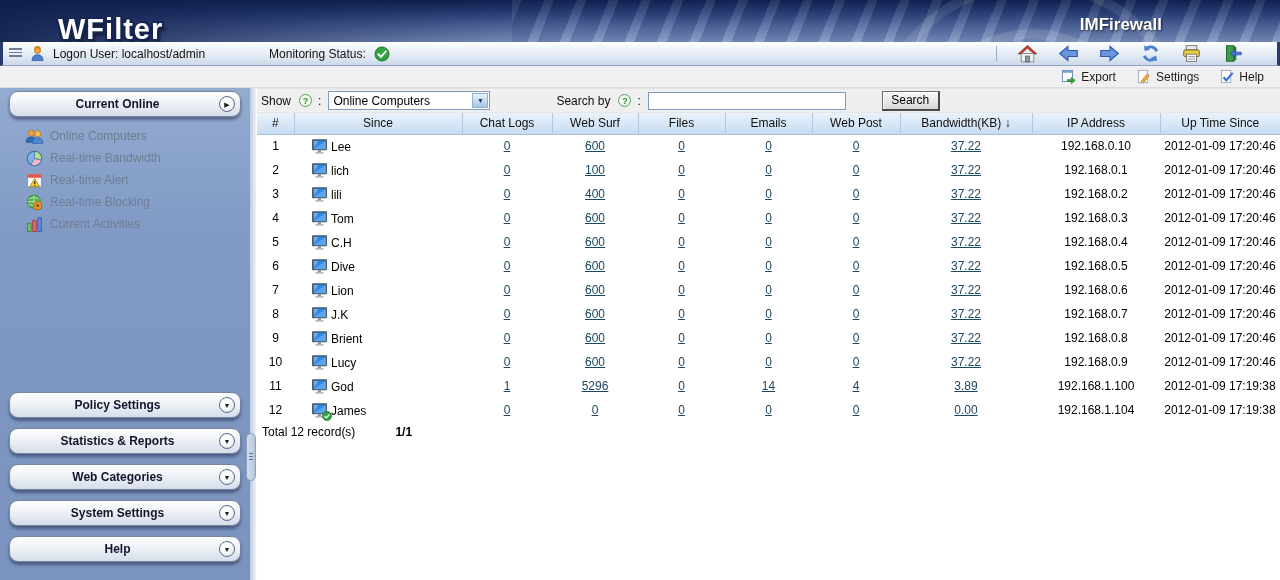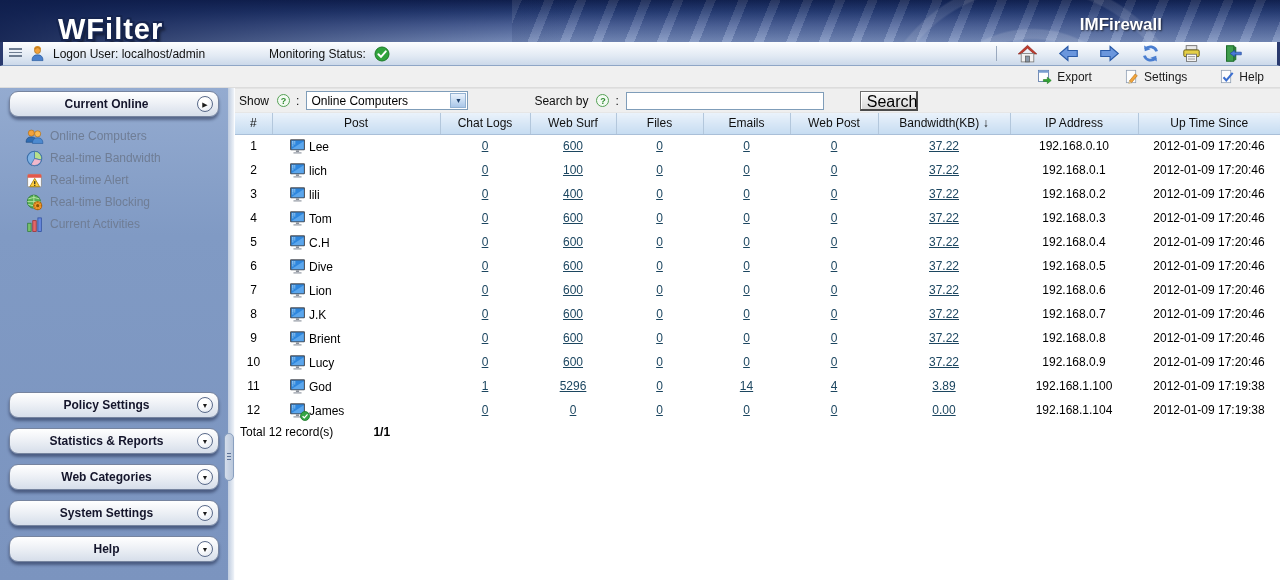--- a/index.html
+++ b/index.html
@@ -36,29 +36,29 @@
   .tb-label { margin-left:7px; color:#101010; }
   .mon-label { margin-left:64px; color:#101010; }
   .status-ico { width:16px; height:16px; margin-left:8px; }
   .tb-right { margin-left:auto; display:flex; align-items:center; gap:20px; padding-right:24px; }
   .vsep { width:1px; height:15px; background:#9aa9bf; }
   .nav-ico-btn { width:21px; height:19px; cursor:pointer; }
   .nav-ico-btn svg { width:21px; height:19px; display:block; }
 
   
   .toolbar2 { height:22px; background:#f0f0f0; border-bottom:1px solid #dcdcdc;
-    display:flex; align-items:center; justify-content:flex-end; gap:32px; padding-right:16px; }
+    display:flex; align-items:center; justify-content:flex-end; gap:20px; padding-right:16px; }
   .tb2-btn { display:flex; align-items:center; gap:5px; cursor:pointer; color:#1a1a1a; }
   .tb2-btn svg { width:15px; height:15px; display:block; }
 
   
   .body { flex:1; display:flex; min-height:0; }
 
   
-  .sidebar { width:228px; padding:3px 9px 8px 9px; display:flex; flex-direction:column;
+  .sidebar { width:250px; padding:3px 9px 8px 9px; display:flex; flex-direction:column;
     background:linear-gradient(180deg,#94abd0 0%, #809ac4 30%, #7b94bf 100%); }
   .side-btn { flex:none; height:26px; margin-bottom:10px; padding:0 5px 0 6px;
     display:flex; align-items:center; cursor:pointer;
     background:linear-gradient(180deg,#ffffff 0%, #eef1f6 45%, #d6deea 100%);
     border:1px solid #76849f; border-radius:9px; box-shadow:0 3px 3px rgba(15,25,55,.45); }
   .side-btn-label { flex:1; text-align:center; font-weight:bold; font-size:12px; color:#14152b; }
   .chev-circle { width:16px; height:16px; flex:none; border-radius:50%;
     background:radial-gradient(circle at 35% 30%, #ffffff 30%, #dde3ed);
     border:1px solid #5a6a8a; display:flex; align-items:center; justify-content:center;
     font-size:7px; line-height:1; color:#1c1c1c; cursor:pointer; }
@@ -94,21 +94,21 @@
   .sel-arrow { position:absolute; right:1px; top:1px; bottom:1px; width:16px;
     background:linear-gradient(180deg,#eaf2fc 0%, #c2d8f0 60%, #a9c6e8 100%);
     border:1px solid #93b2d2; display:flex; align-items:center; justify-content:center;
     font-size:7px; color:#1d3f6b; }
   .sb-label { margin-left:66px; }
   .search-input { width:198px; height:18px; margin-left:7px; border:1px solid #7f9db9;
     font-family:"Liberation Sans", sans-serif; font-size:12px; padding:0 3px; }
   .search-btn { width:58px; height:20px; margin-left:36px; cursor:pointer;
     background:linear-gradient(180deg,#f9f9f9,#e3e3e3 70%, #d7d7d7);
     border:1px solid #6e6e6e; border-right:2px solid #4a4a4a; border-bottom:2px solid #4a4a4a;
-    box-shadow:inset 1px 1px 0 #fff; font-family:"Liberation Sans", sans-serif; font-size:16px; color:#000; }
+    box-shadow:inset 1px 1px 0 #fff; font-family:"Liberation Sans", sans-serif; font-size:12px; color:#000; }
 
   
   table.grid { border-collapse:collapse; table-layout:fixed; width:100%; }
   .grid col:nth-child(1){width:37px;}  .grid col:nth-child(2){width:168px;}
   .grid col:nth-child(3){width:90px;}  .grid col:nth-child(4){width:86px;}
   .grid col:nth-child(5){width:87px;}  .grid col:nth-child(6){width:87px;}
   .grid col:nth-child(7){width:88px;}  .grid col:nth-child(8){width:132px;}
   .grid col:nth-child(9){width:128px;} .grid col:nth-child(10){width:auto;}
   .grid th { height:21px; font-weight:normal; font-size:12px; color:#101010; text-align:center;
     background:linear-gradient(180deg,#eaf2fb 0%, #d8e7f6 50%, #c6dcf1 100%);
@@ -395,21 +395,21 @@
             <col>
             <col>
             <col>
             <col>
             <col>
             <col>
           </colgroup>
         <thead>
             <tr>
               <th>#</th>
-              <th>Post</th>
+              <th>Since</th>
               <th>Chat Logs</th>
               <th>Web Surf</th>
               <th>Files</th>
               <th>Emails</th>
               <th>Web Post</th>
               <th>Bandwidth(KB) ↓</th>
               <th>IP Address</th>
               <th>Up Time Since</th>
             </tr>
           </thead>

